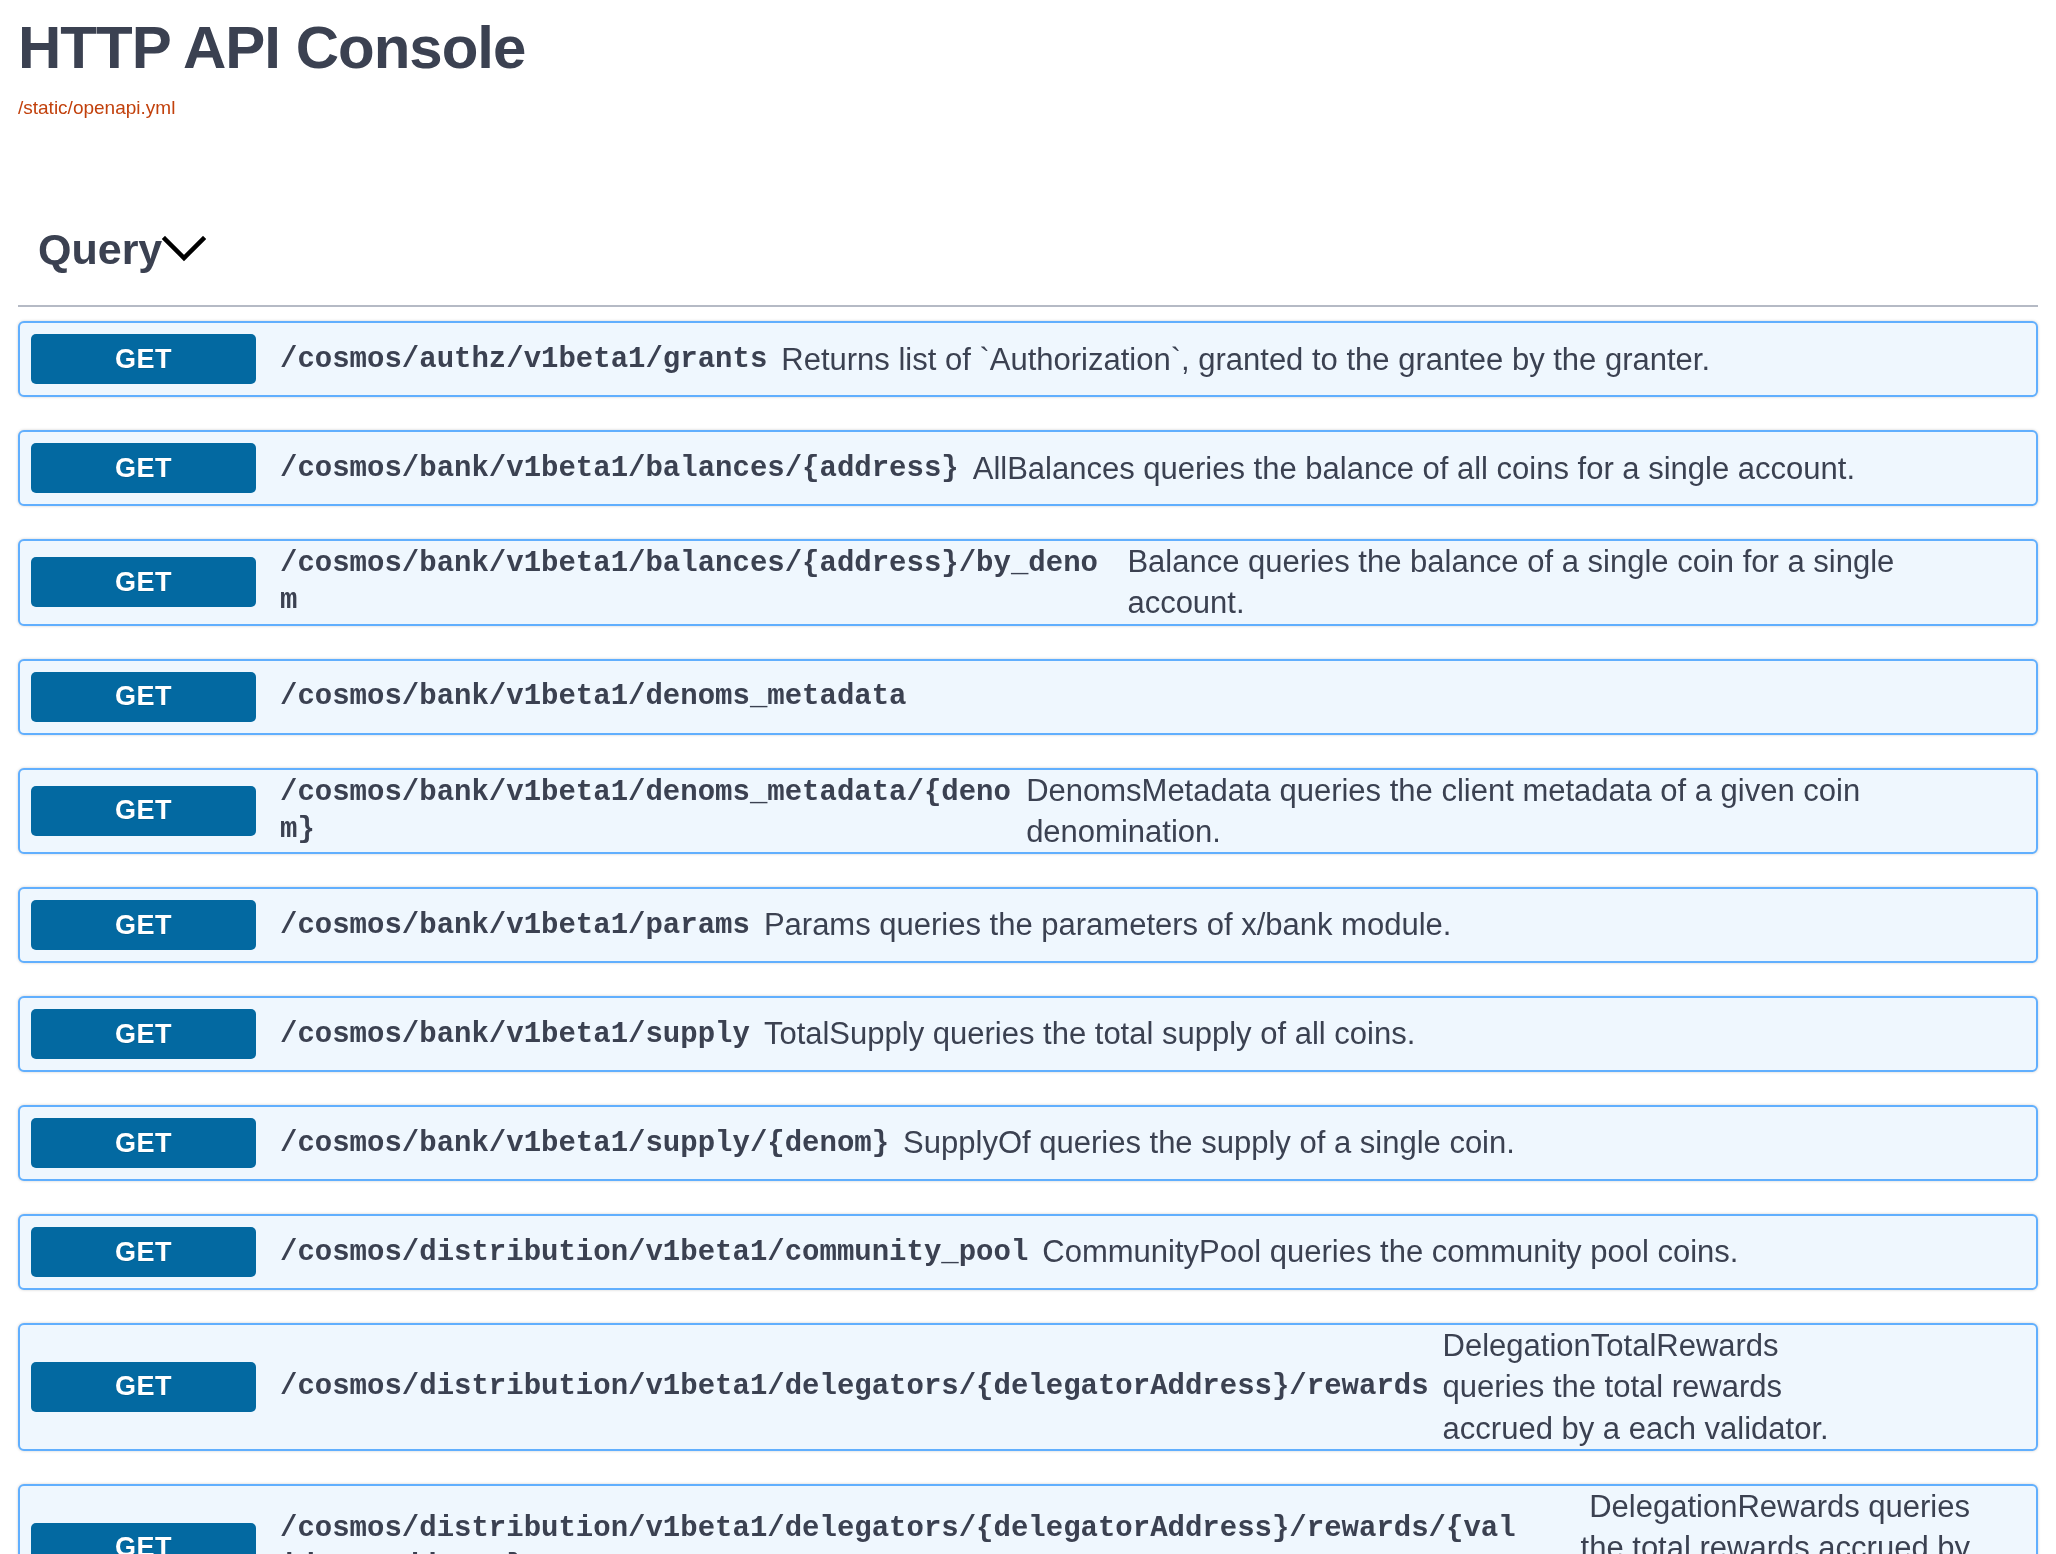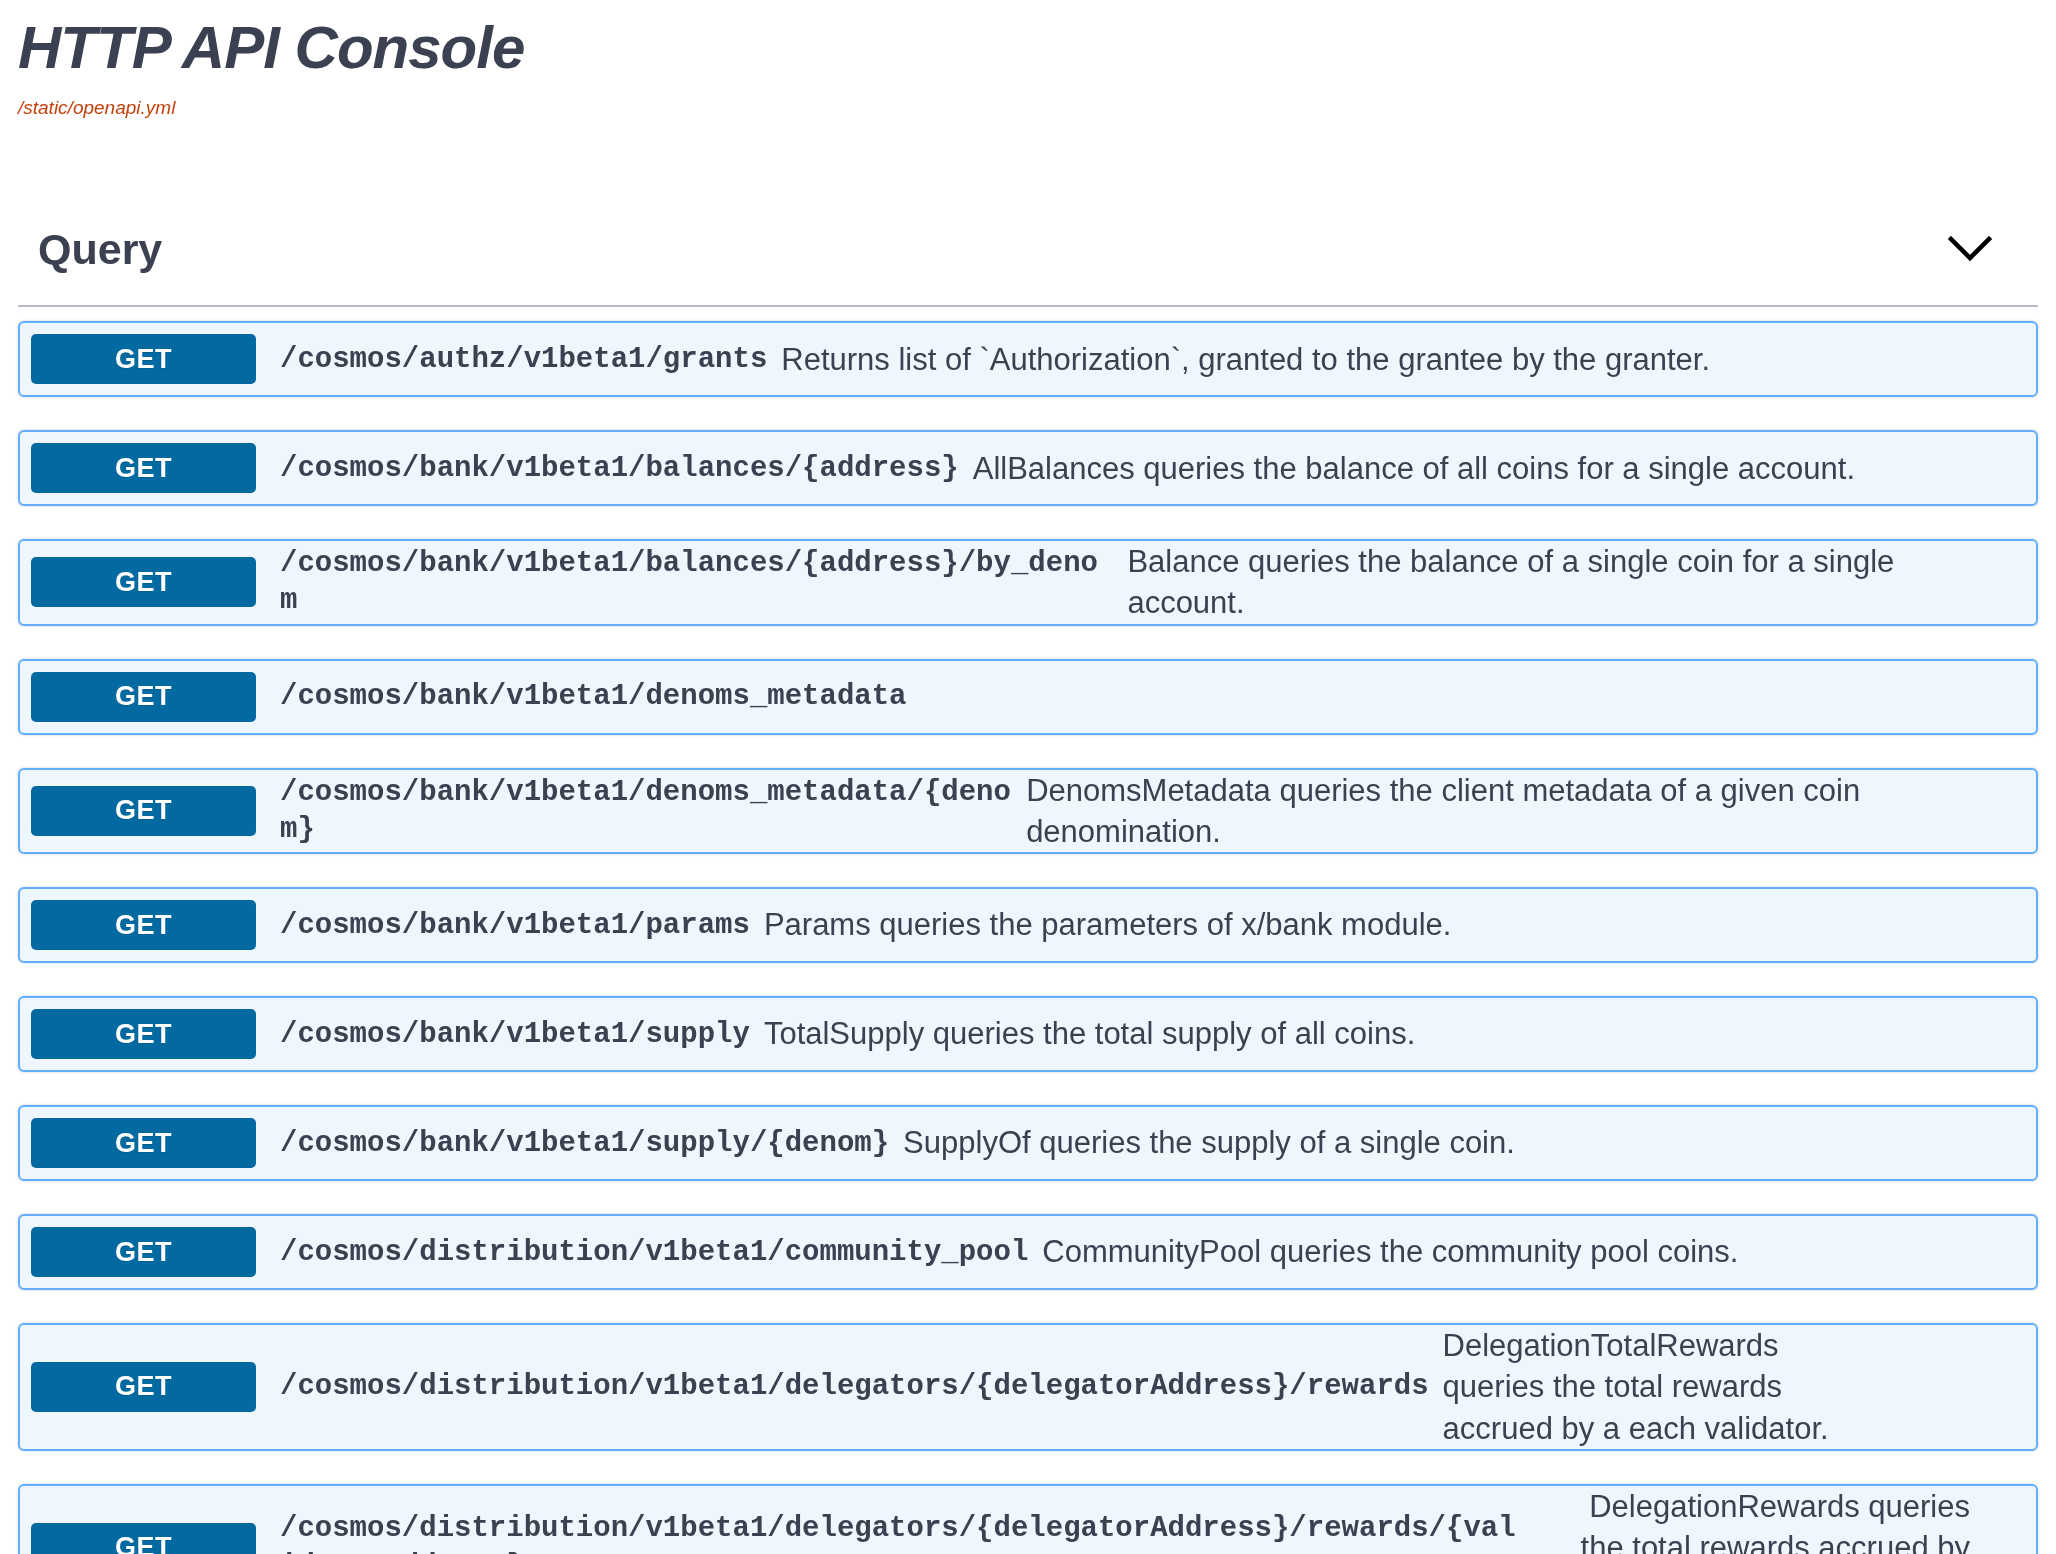--- a/index.html
+++ b/index.html
@@ -20,21 +20,20 @@
     position: relative;
     width: 2056px;
     height: 1554px;
     box-sizing: border-box;
     padding: 0;
   }
 
   
   .header {
     padding: 14px 0 0 18px;
-    font-style: italic;
   }
   .app-title {
     font-size: 60px;
     font-weight: bold;
     letter-spacing: -1px;
     color: #3b4151;
     margin: 0;
     line-height: 1.12;
     font-family: "Liberation Sans", sans-serif;
   }
@@ -48,21 +47,21 @@
   }
 
   
   .section {
     margin-top: 90px;
     padding: 0 18px;
   }
   .section-head {
     display: flex;
     align-items: center;
-    justify-content: space-between;
+    justify-content: flex-start;
     cursor: pointer;
     padding: 0 20px 0 20px;
     height: 80px;
   }
   .section-title {
     font-size: 43px;
     font-weight: bold;
     color: #3b4151;
     margin: 0;
     line-height: 1;

